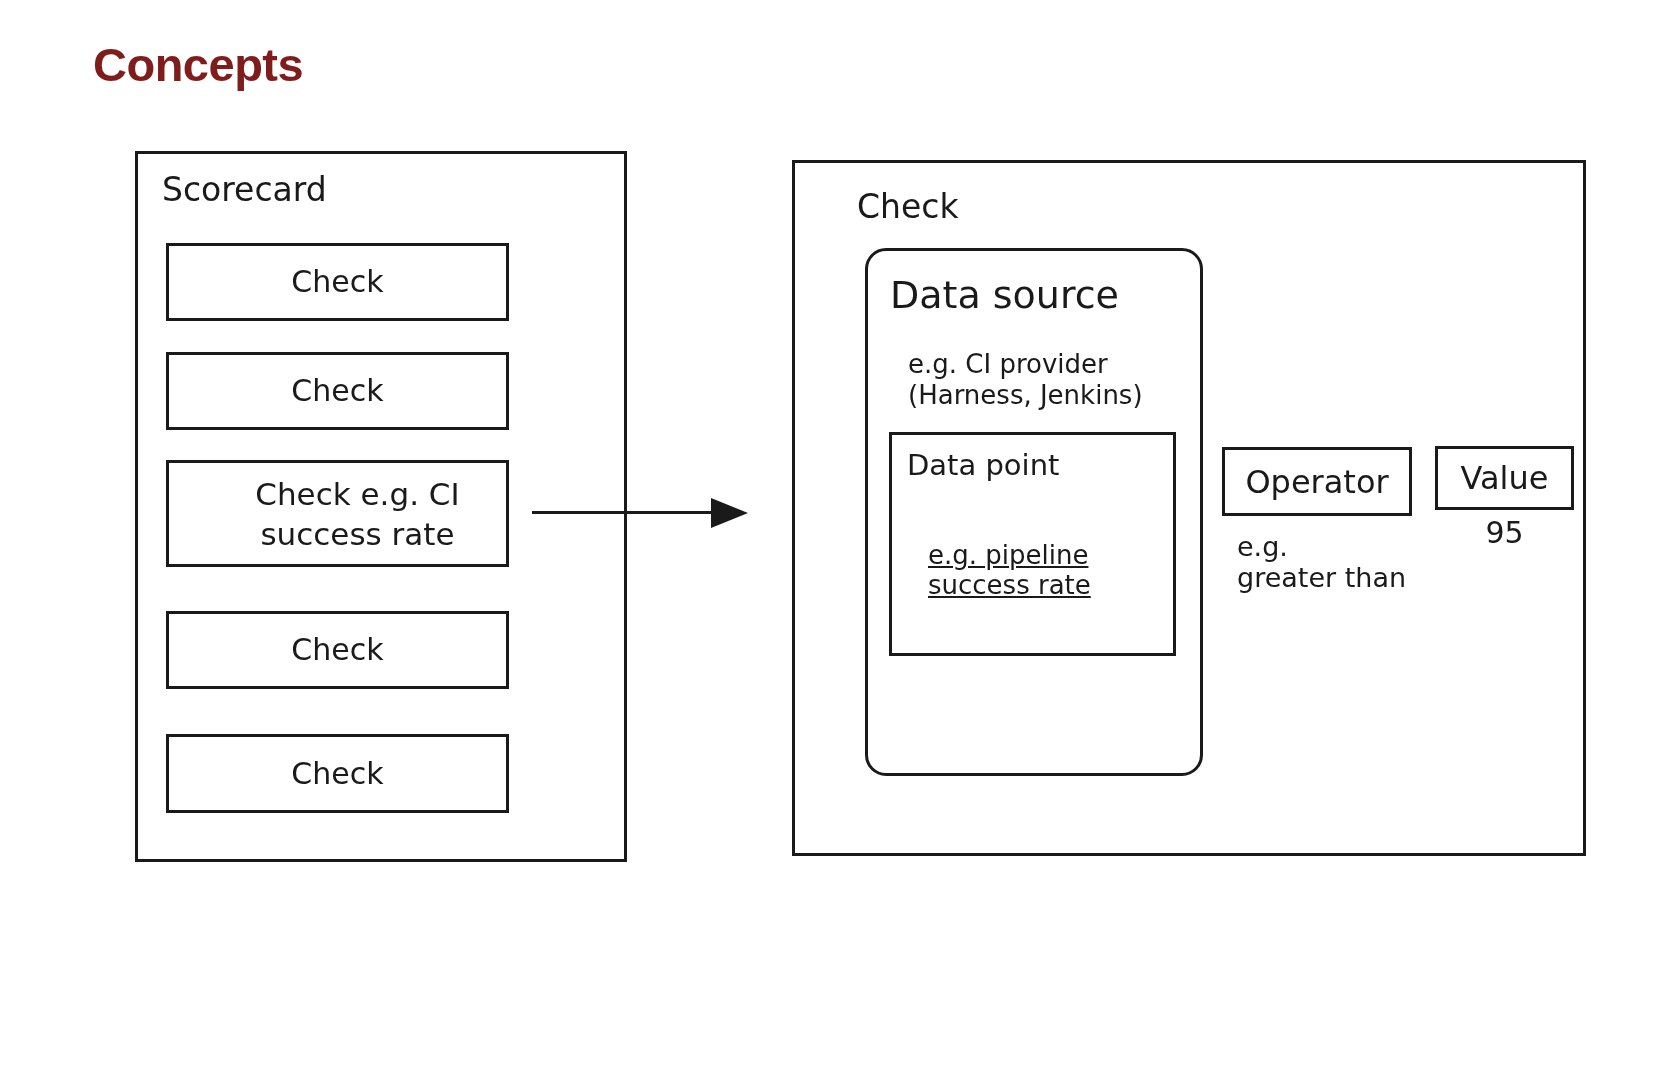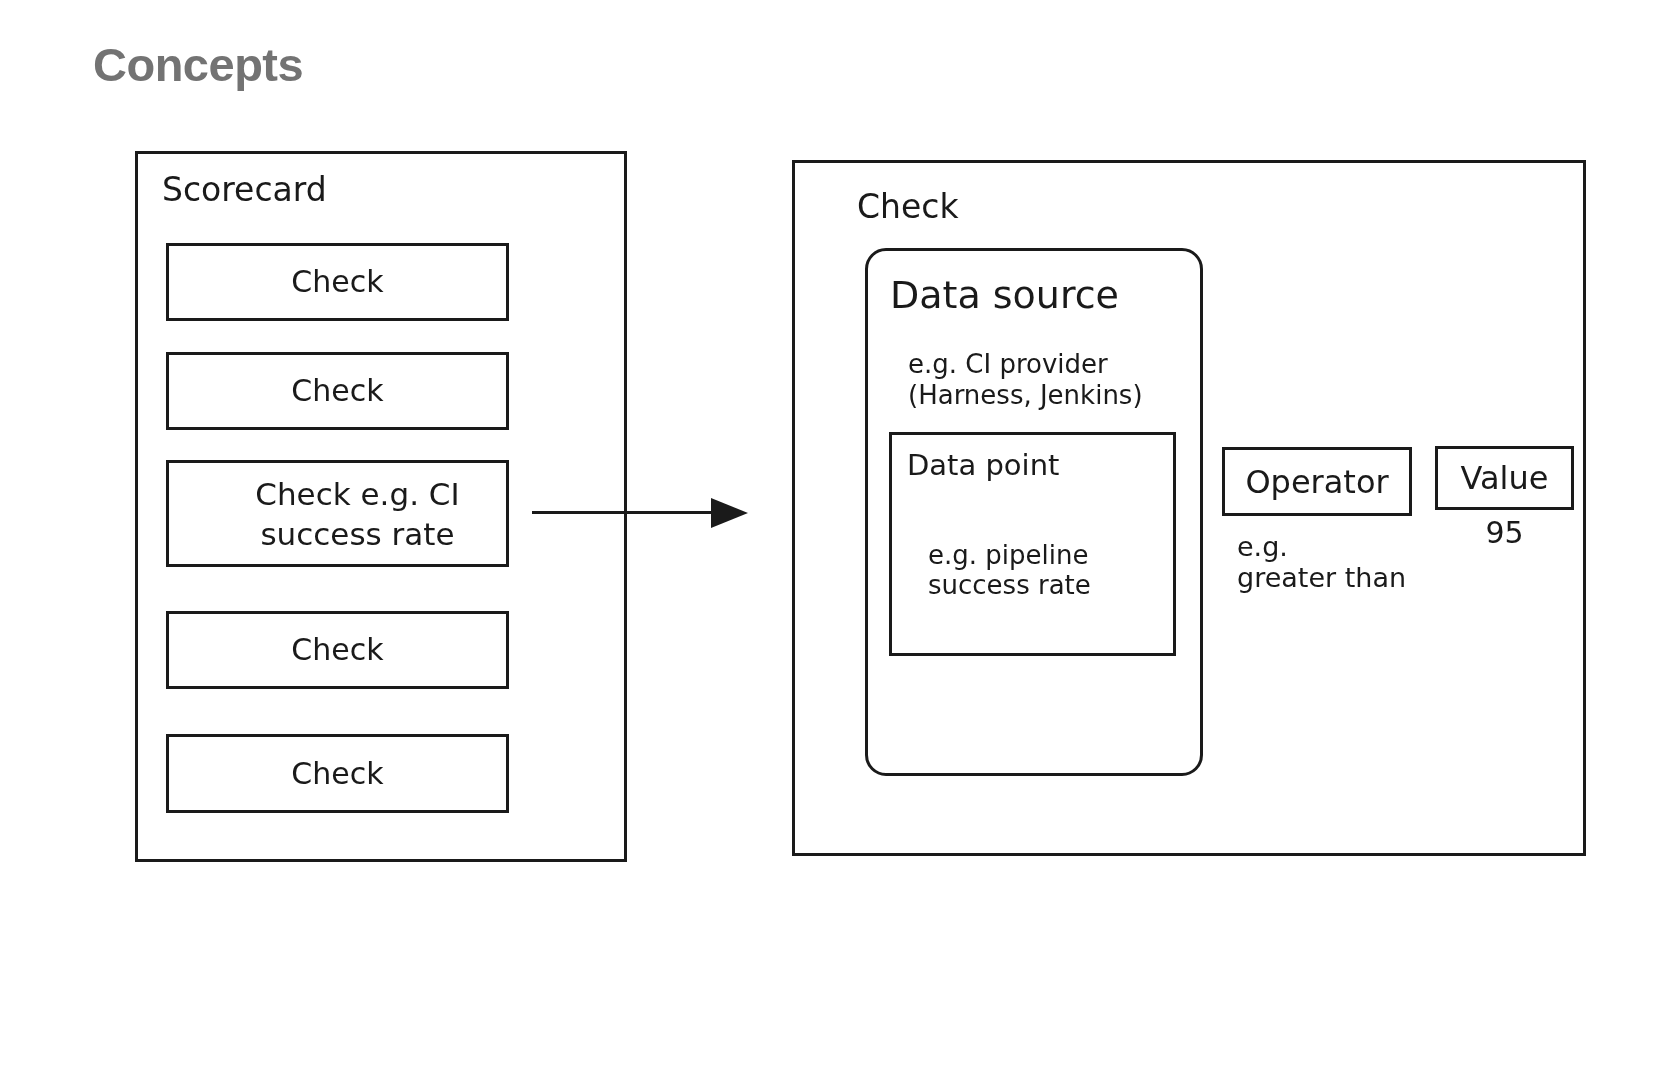--- a/index.html
+++ b/index.html
@@ -11,21 +11,21 @@
     overflow: hidden;
     font-family: "Liberation Sans", sans-serif;
   }
   .page-title {
     position: absolute;
     left: 93px;
     top: 6px;
     font-size: 47px;
     font-weight: 700;
     letter-spacing: -0.5px;
-    color: #737373;
+    color: #7f1d1d;
     font-family: "Liberation Sans", sans-serif;
   }
   
   .hand { font-family: "DejaVu Sans", sans-serif; color: #1a1a1a; }
 
   .box {
     position: absolute;
     border: 3px solid #1a1a1a;
     background: #ffffff;
     box-sizing: border-box;
@@ -71,21 +71,21 @@
 
   .check-panel { left: 792px; top: 160px; width: 794px; height: 696px; }
   .check-panel-label { position: absolute; left: 62px; top: 24px; font-size: 33px; }
 
   .data-source-box { left: 70px; top: 85px; width: 338px; height: 528px; border-radius: 21px; }
   .data-source-label { position: absolute; left: 22px; top: 22px; font-size: 38px; }
   .data-source-example { position: absolute; left: 40px; top: 78px; font-size: 26px; line-height: 31px; white-space: pre-line; margin-top: 20px; }
 
   .data-point-box { left: 21px; top: 181px; width: 287px; height: 224px; padding-left: 32px; }
   .data-point-label { position: absolute; left: 15px; top: 13px; font-size: 29px; }
-  .data-point-example { position: absolute; left: 36px; top: 105px; font-size: 26px; line-height: 30px; white-space: pre-line; }
+  .data-point-example { position: absolute; left: 36px; top: 105px; font-size: 26px; line-height: 30px; white-space: pre-line; text-decoration: underline; }
 
   .operator-box, .value-box {
     display: flex; align-items: center; justify-content: center;
     font-size: 32px;
   }
   .operator-box { left: 427px; top: 284px; width: 190px; height: 69px; }
   .value-box    { left: 640px; top: 283px; width: 139px; height: 64px; }
   .operator-example { position: absolute; left: 442px; top: 368px; font-size: 27px; line-height: 31px; white-space: pre-line; }
   .value-example { position: absolute; left: 640px; top: 352px; width: 139px; text-align: center; font-size: 30px; }
 

